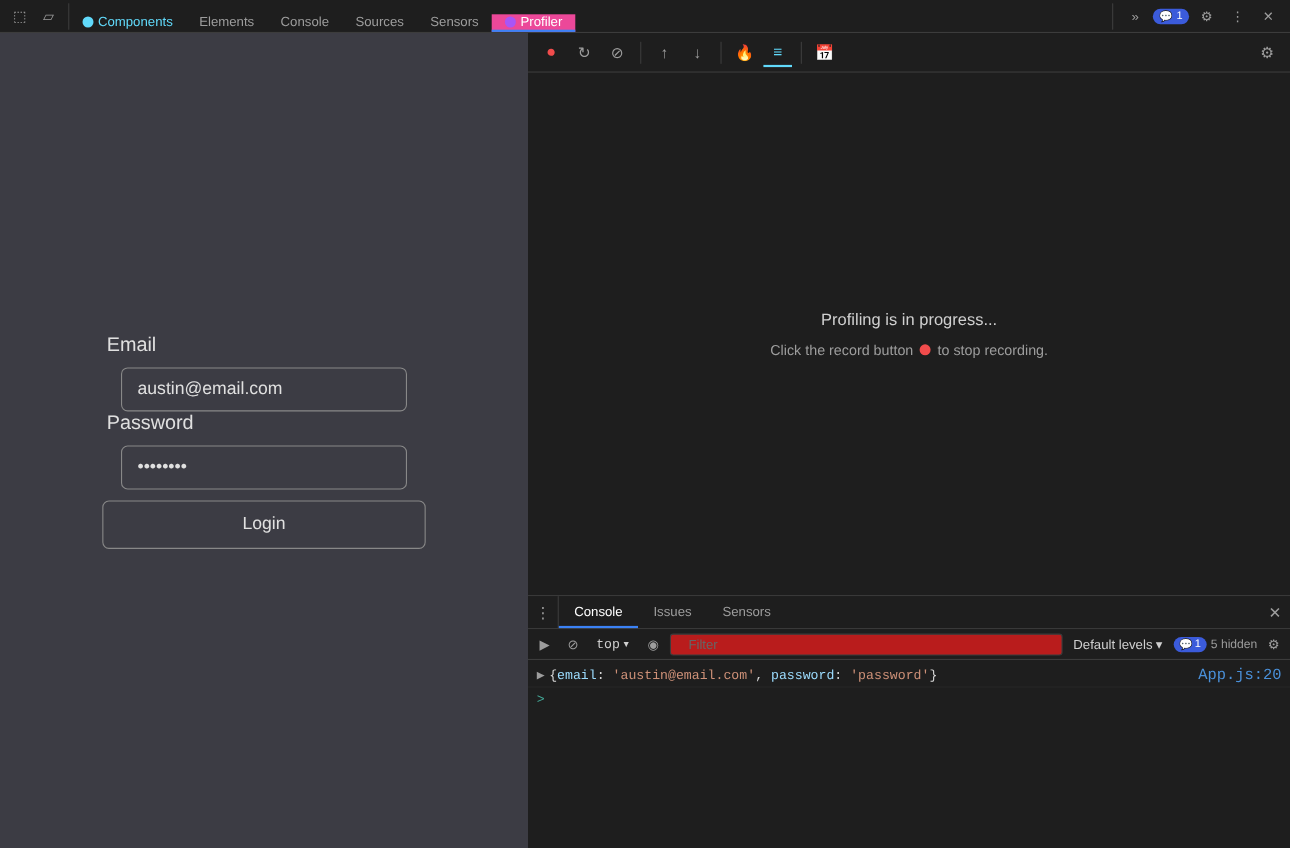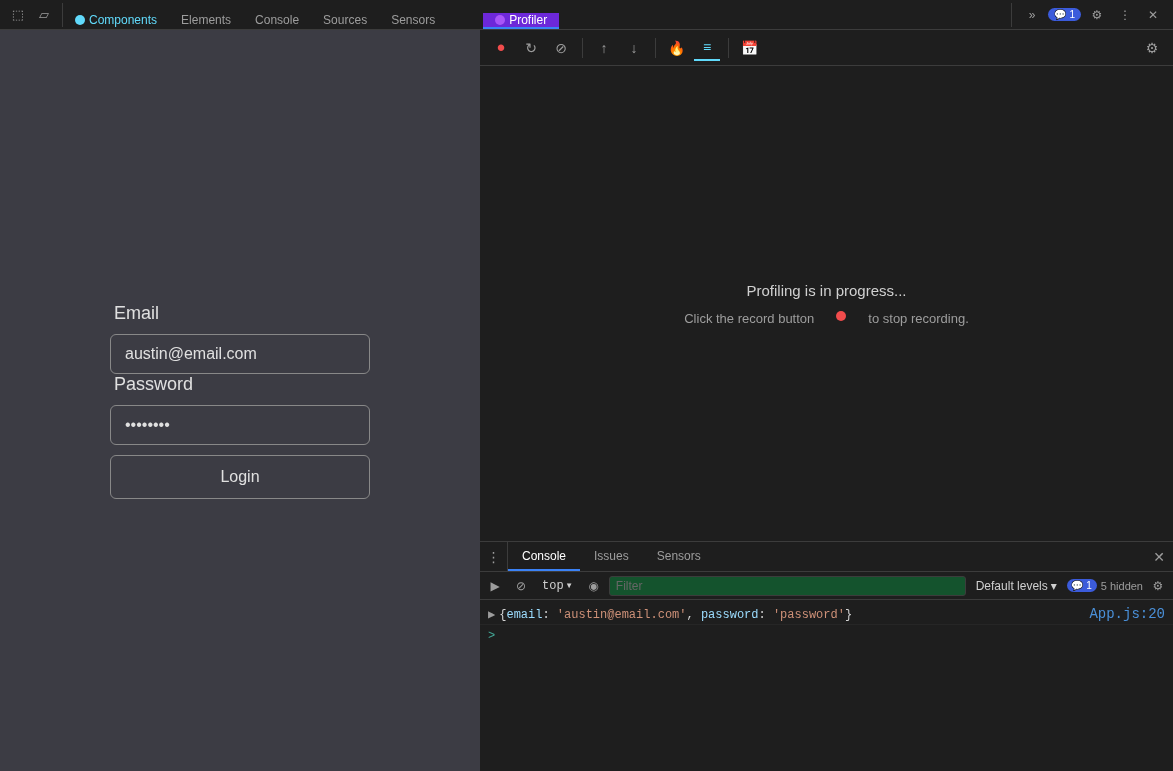--- a/index.html
+++ b/index.html
@@ -53,23 +53,22 @@
       cursor: pointer;
       border-bottom: 2px solid transparent;
       white-space: nowrap;
       gap: 4px;
     }
     .devtools-tab.react-tab {
       color: #61dafb;
     }
     .devtools-tab.profiler-tab {
       color: #fff;
-      background: #6d28d9;
+      background: #ec4899;
       border-bottom: 2px solid #3b82f6;
-      margin-left: 36px;
     }
     .tab-dot-react {
       width: 10px; height: 10px;
       background: #61dafb;
       border-radius: 50%;
       display: inline-block;
     }
     .tab-dot-profiler {
       width: 10px; height: 10px;
       background: #a855f7;
@@ -136,21 +135,21 @@
       width: 260px;
       padding: 10px 14px;
       background: transparent;
       border: 1.5px solid #888;
       border-radius: 6px;
       color: #e0e0e0;
       font-size: 16px;
       outline: none;
     }
     .login-btn {
-      width: 260px;
+      width: 294px;
       padding: 12px;
       margin-top: 10px;
       background: transparent;
       border: 1.5px solid #888;
       border-radius: 6px;
       color: #e0e0e0;
       font-size: 16px;
       cursor: pointer;
     }
 
@@ -215,21 +214,22 @@
       color: #ccc;
     }
     .profiling-title {
       font-size: 15px;
       color: #d0d0d0;
     }
     .profiling-subtitle {
       font-size: 13px;
       color: #9d9d9d;
       display: flex;
-      gap: 22px;
+      align-items: center;
+      gap: 6px;
     }
     .record-dot {
       width: 10px; height: 10px;
       background: #f14c4c;
       border-radius: 50%;
       display: inline-block;
     }
 
     
     .console-panel {
@@ -304,26 +304,26 @@
       background: transparent;
       border: none;
       color: #d0d0d0;
       font-size: 12px;
       cursor: pointer;
       font-family: Liberation Mono, monospace;
     }
     .console-filter-input {
       flex: 1;
       height: 20px;
-      background: #14532d;
+      background: #b91c1c;
       border: 1px solid #3c3c3c;
       border-radius: 3px;
       color: #d0d0d0;
       font-size: 12px;
-      padding: 0 6px;
+      padding: 0 16px;
       outline: none;
     }
     .console-filter-input::placeholder { color: #666; }
     .default-levels-btn {
       display: flex;
       align-items: center;
       gap: 3px;
       padding: 2px 6px;
       background: transparent;
       border: none;

